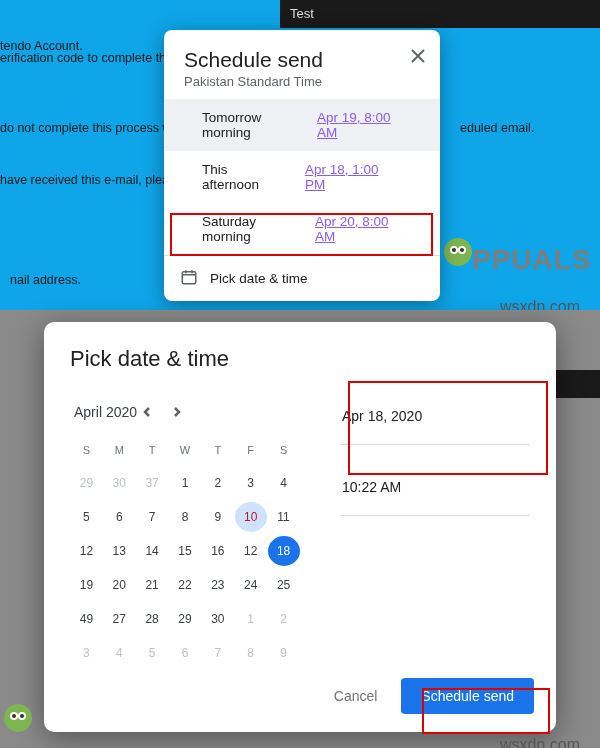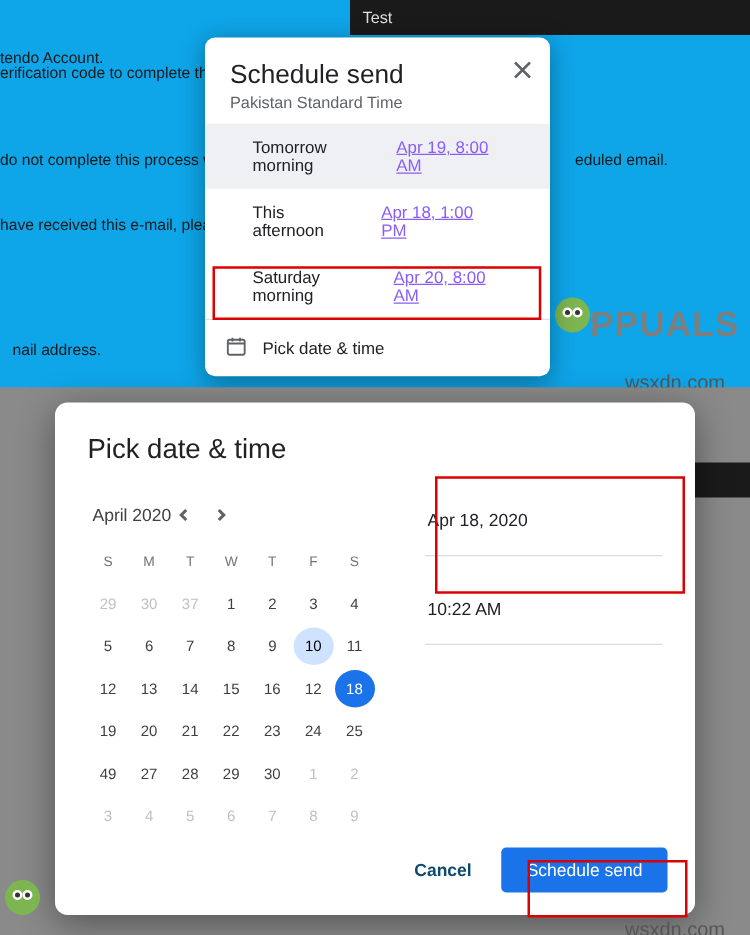--- a/index.html
+++ b/index.html
@@ -103,38 +103,38 @@
     .cal-wrap { width: 230px; }
     .cal-head { display: flex; justify-content: flex-start; align-items: center; margin-bottom: 18px; padding: 0 4px;}
     .cal-month { font-size: 14px; color: #3c4043; font-weight: 500; }
     .cal-nav { display: flex; gap: 10px; }
     .nav-btn { width: 20px; height: 20px; display: flex; align-items:center; justify-content:center; cursor:pointer; color:#5f6368; }
     .nav-btn svg { width: 10px; height: 10px; stroke: #5f6368; stroke-width: 2.5; fill:none; }
     .cal-grid { display: grid; grid-template-columns: repeat(7, 1fr); gap: 4px 0; text-align:center; }
     .dow { font-size: 11px; color: #70757a; font-weight: 500; padding: 4px 0 8px; }
     .day { font-size: 12px; color: #3c4043; width: 32px; height: 30px; line-height:30px; margin:0 auto; border-radius:50%; cursor:pointer;}
     .day.off { color: #bdc1c6; }
-    .day.hover { background: #cfe2ff; color: #000000; border-radius:50%;text-align:center;}
+    .day.hover { background: #cfe2ff; color: #b91c1c; border-radius:50%;text-align:center;}
     .day.sel { background: #1a73e8; color: #fff; font-weight:500;}
     
     .dt-inputs { flex:1; padding-top: 0px; }
     .dt-field {
       border: none; border-bottom: 1px solid #dadce0;
       width: 100%; font-size: 14px;
       padding: 6px 2px 20px; outline:none;
       color: #202124; font-family: inherit;
       margin-bottom: 28px;
       background: transparent;
     }
     
     .dp-actions {
       position: absolute; right: 22px; bottom: 18px;
       display: flex; gap: 8px; align-items: center;
     }
-    .btn-cancel { color: #0c4a6e; font-size: 14px; padding: 10px 16px; cursor:pointer; font-weight:700;}
+    .btn-cancel { color: #737373; font-size: 14px; padding: 10px 16px; cursor:pointer; font-weight:400;}
     .btn-send {
       background: #1a73e8; color:#fff; font-size: 14px; font-weight: 500;
       padding: 10px 20px; border-radius: 4px; border:none; cursor:pointer;
     }
     
     
     .wm {
       font-family: Arial, sans-serif;
       font-weight: 900;
       color: #7e7e7e;

